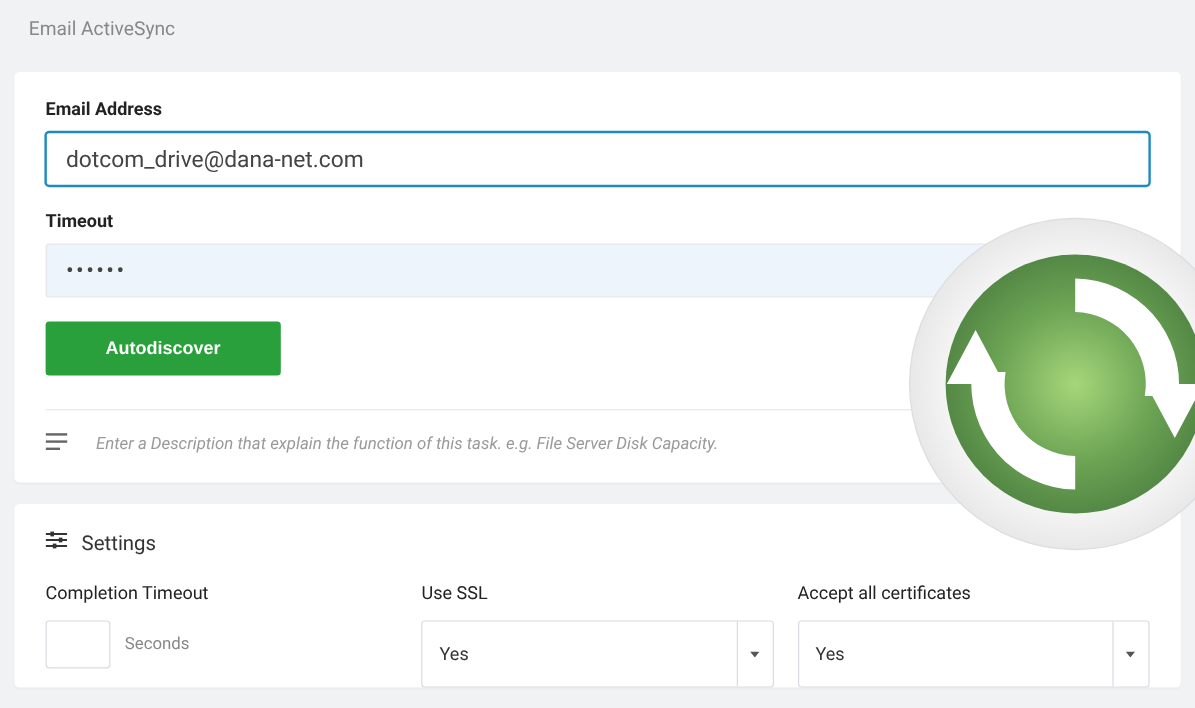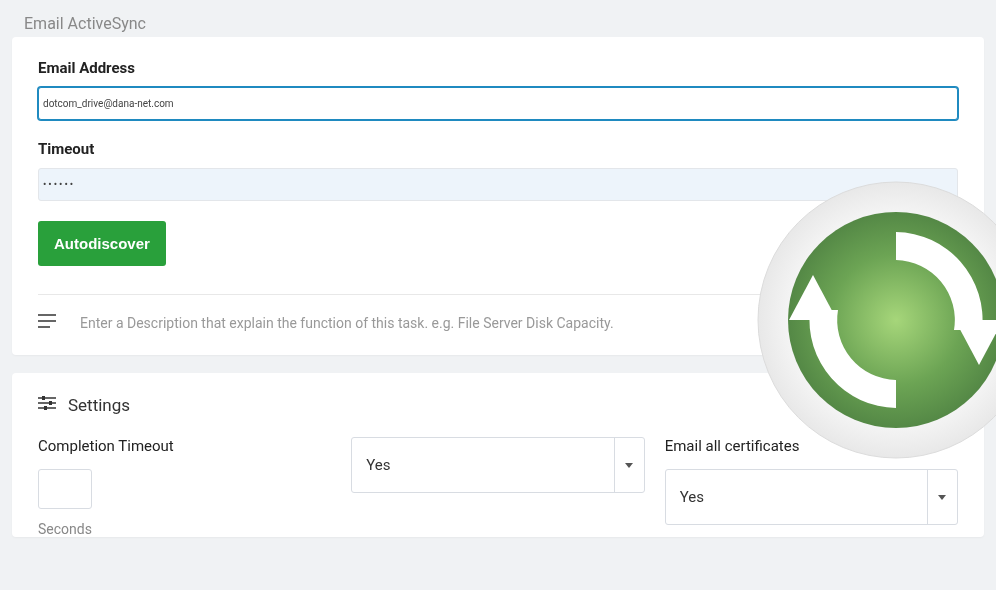--- a/index.html
+++ b/index.html
@@ -11,80 +11,81 @@
       color: #333;
       width: 996px;
       height: 590px;
       overflow: hidden;
       position: relative;
     }
     .page-title {
       color: #888;
       font-size: 16px;
       font-weight: 400;
-      padding: 14px 24px 4px 24px;
+      padding: 14px 24px 16px 24px;
     }
     .card {
       background: #fff;
       border-radius: 4px;
-      margin: 0 12px 18px 12px;
+      margin: 11px 12px 18px 12px;
       padding: 22px 26px;
       box-shadow: 0 1px 2px rgba(0,0,0,0.04);
     }
     .field-label {
       font-weight: 700;
       font-size: 15px;
       color: #222;
       margin-bottom: 10px;
     }
     .field-input {
       width: 100%;
-      padding: 10px 4px;
-      font-size: 10px;
+      padding: 10px 16px;
+      font-size: 19px;
       border-radius: 3px;
       outline: none;
       font-family: inherit;
       color: #444;
     }
     .field-input.email {
       border: 1px solid #1f8ac0;
       background: #fff;
       box-shadow: 0 0 0 1px #1f8ac0;
     }
     .field-input.password {
       border: 1px solid #e3e6ea;
       background: #edf4fb;
       letter-spacing: 2px;
     }
     .field-block { margin-bottom: 20px; }
     .btn-autodiscover {
       background: #29a03b;
       color: #fff;
       border: none;
-      padding: 14px 16px;
+      padding: 14px 50px;
       font-size: 15px;
       font-weight: 700;
       border-radius: 3px;
       cursor: pointer;
     }
     .divider {
       border-top: 1px solid #e8e8e8;
       margin-top: 28px;
       padding-top: 18px;
       display: flex;
       align-items: center;
     }
     .desc-icon {
       color: #666;
       margin-right: 22px;
       flex-shrink: 0;
     }
     .desc-text {
       color: #999;
       font-size: 14px;
+      font-style: italic;
     }
     .settings-header {
       display: flex;
       align-items: center;
       font-size: 17px;
       color: #333;
       margin-bottom: 22px;
     }
     .settings-icon {
       margin-right: 12px;
@@ -98,22 +99,22 @@
       flex: 1;
     }
     .settings-label {
       font-weight: 400;
       font-size: 15px;
       color: #222;
       margin-bottom: 14px;
     }
     .timeout-group {
       display: flex;
+      align-items: center;
       gap: 12px;
-      flex-direction: column;
     }
     .timeout-input {
       width: 54px;
       height: 40px;
       border: 1px solid #d8dce2;
       border-radius: 3px;
       padding: 8px;
       font-size: 14px;
     }
     .timeout-unit {
@@ -198,31 +199,32 @@
   </div>
   <div class="settings-row">
     <div class="settings-col">
       <div class="settings-label">Completion Timeout</div>
       <div class="timeout-group">
         <input type="text" class="timeout-input" value="" style="">
         <span class="timeout-unit">Seconds</span>
       </div>
     </div>
     <div class="settings-col">
+      <div class="settings-label">Use SSL</div>
       <div class="select-box">
         <span>Yes</span>
         <span class="select-caret">
           <svg width="8" height="5" viewBox="0 0 8 5">
               <path d="M0 0 L4 5 L8 0 Z" fill="currentColor"></path>
             </svg>
         </span>
       </div>
     </div>
     <div class="settings-col">
-      <div class="settings-label">Email all certificates</div>
+      <div class="settings-label">Accept all certificates</div>
       <div class="select-box">
         <span>Yes</span>
         <span class="select-caret">
           <svg width="8" height="5" viewBox="0 0 8 5">
               <path d="M0 0 L4 5 L8 0 Z" fill="currentColor"></path>
             </svg>
         </span>
       </div>
     </div>
   </div>

